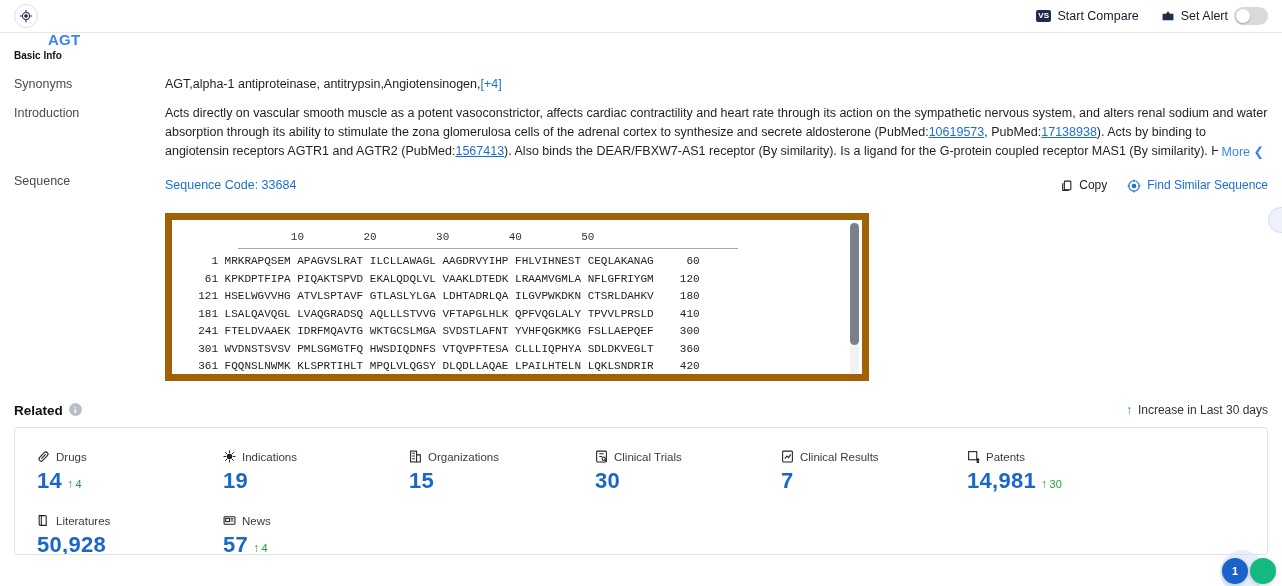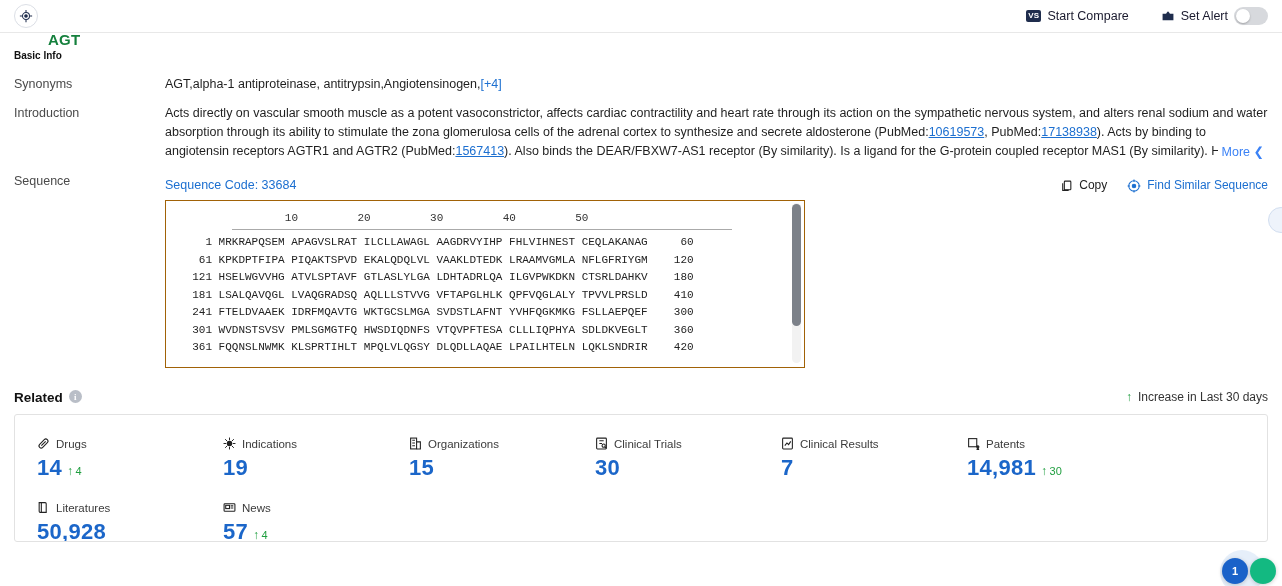--- a/index.html
+++ b/index.html
@@ -21,23 +21,23 @@
     background: #fff;
     position: relative;
   }
   .brand { display: flex; align-items: center; gap: 10px; }
   .brand-badge {
     width: 24px; height: 24px; border-radius: 50%;
     border: 1px solid #dcdfe6;
     display: flex; align-items: center; justify-content: center;
     color: #1f2d4d;
   }
-  .brand-title { font-size: 15px; font-weight: bold; letter-spacing: .2px; color: #15803d; margin-top: 47px; }
+  .brand-title { font-size: 15px; font-weight: bold; letter-spacing: .2px; color: #3b82f6; margin-top: 47px; }
   .header-right {
-    margin-left: auto; display: flex; align-items: center; gap: 32px;
+    margin-left: auto; display: flex; align-items: center; gap: 22px;
     font-size: 12.5px; color: #1a1a2e;
   }
   .hdr-action { display: flex; align-items: center; gap: 6px; cursor: pointer; }
   .vs-badge {
     background: #1f2d4d; color: #fff; font-size: 8px; font-weight: bold;
     border-radius: 2px; padding: 1px 2px; line-height: 10px; letter-spacing: .3px;
   }
   .toggle {
     width: 34px; height: 18px; border-radius: 9px; background: #d7d9dd;
     position: relative; cursor: pointer; flex: none;
@@ -79,23 +79,23 @@
   
   .seq-head {
     display: flex; align-items: center; padding-top: 10px;
   }
   .seq-code { font-size: 12.5px; color: #1c6fd0; cursor: pointer; }
   .seq-tools { margin-left: auto; display: flex; align-items: center; gap: 20px; font-size: 12px; }
   .seq-tool { display: flex; align-items: center; gap: 6px; cursor: pointer; color: #222; }
   .seq-tool.blue { color: #1c6fd0; }
 
   .seq-box {
-    margin-top: 5px;
-    width: 640px; height: 168px;
-    border: 1px solid #a16207;
+    margin-top: 18px;
+    width: 704px; height: 168px;
+    border: 7px solid #a16207;
     background: #fff;
     position: relative;
     overflow: hidden;
   }
   .seq-inner { padding: 8px 0 0 0; }
   .ruler {
     font-family: "Liberation Mono", monospace;
     font-size: 11px; color: #333;
     white-space: pre; padding-left: 66px;
   }

